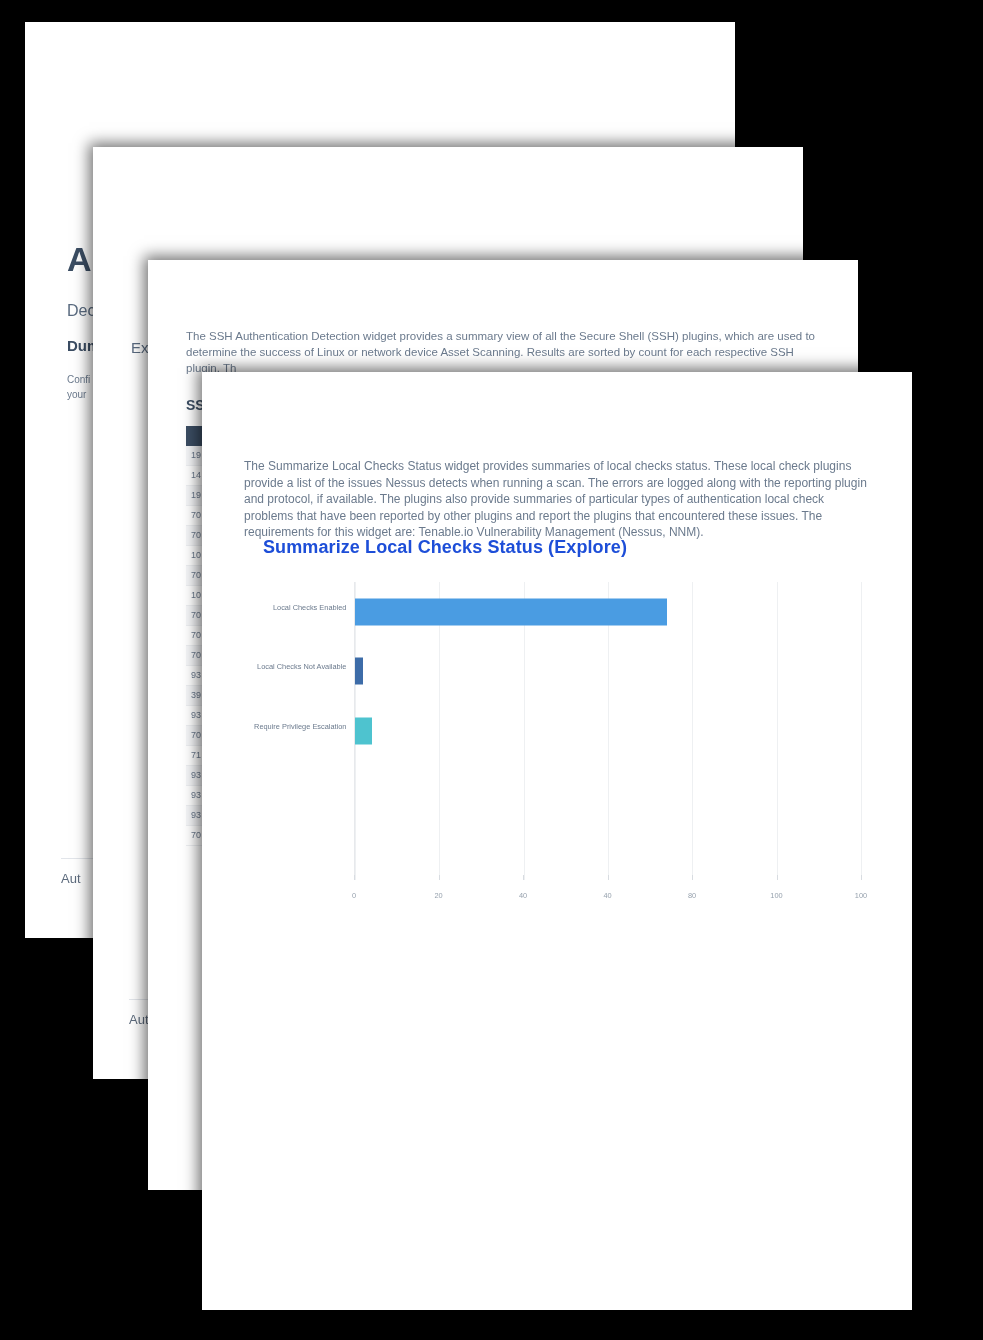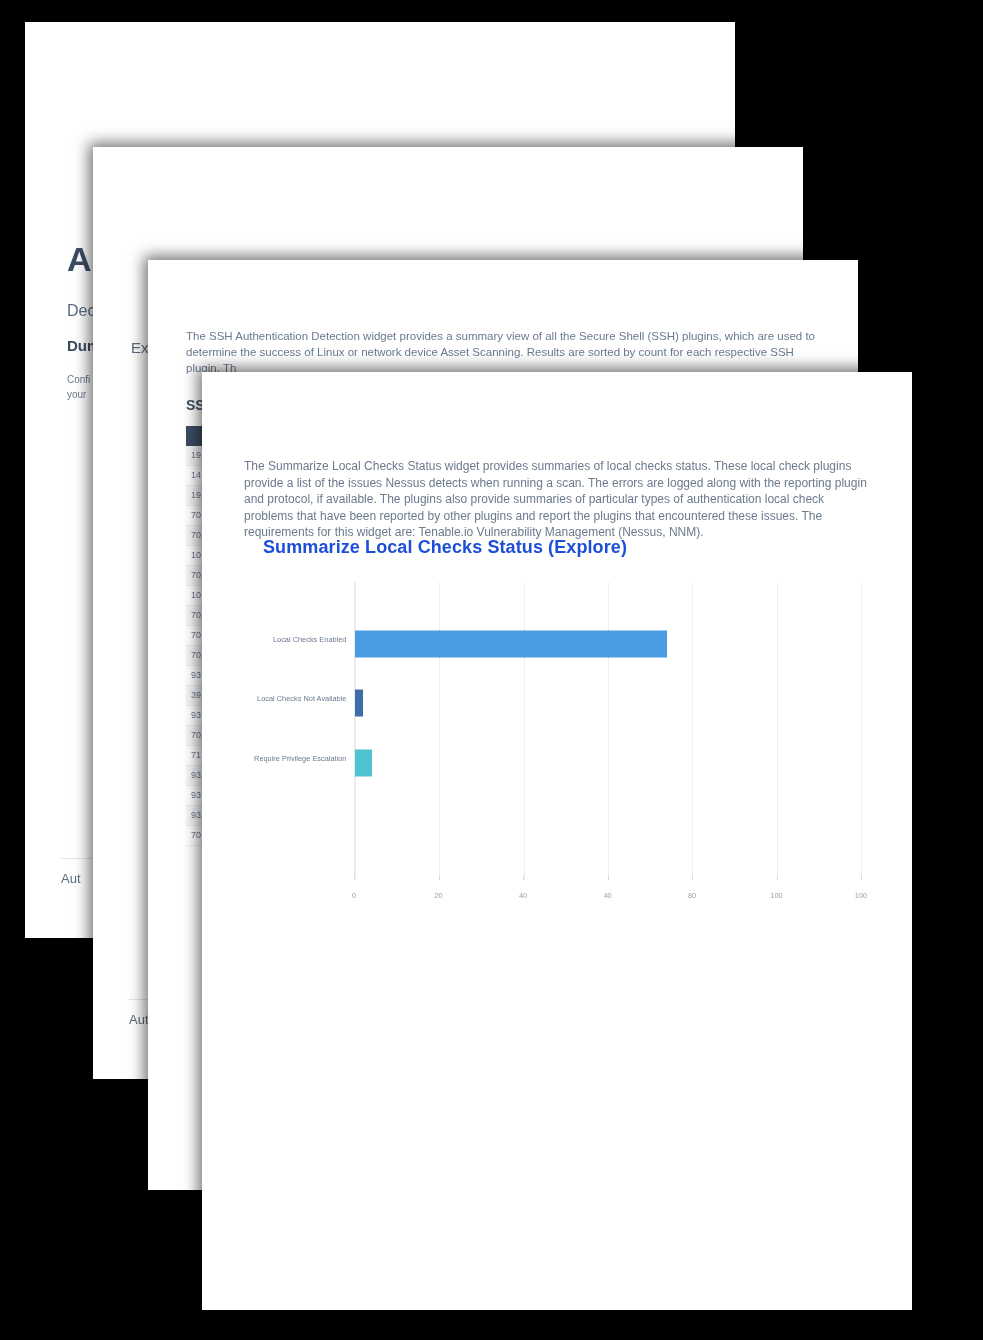--- a/index.html
+++ b/index.html
@@ -47,21 +47,21 @@
   .p4-para{position:absolute;left:42px;top:86px;width:627px;font-size:12px;
            color:#6b7a8d;line-height:16.5px;}
   .p4-head{position:absolute;left:42px;top:165px;font-size:18px;font-weight:bold;
            color:#1d4ed8;white-space:nowrap;letter-spacing:.1px;margin-left:19px;}
 
   
   .chart{position:absolute;left:36px;top:202px;width:635px;height:340px;}
   .plot{position:absolute;left:116px;top:8px;right:12px;bottom:34px;
         border-left:1px solid #e7e9ec;}
   .grid-v{position:absolute;top:0;bottom:0;width:1px;background:#eef0f2;}
-  .bar-row{position:absolute;left:0;right:0;display:flex;align-items:center;margin-top:32px;}
+  .bar-row{position:absolute;left:0;right:0;display:flex;align-items:center;}
   .bar{height:27px;border-radius:0;}
   .ylab{position:absolute;right:100.5%;margin-right:6px;font-size:7.4px;color:#6b7a8d;
         white-space:nowrap;transform:translateY(-50%);}
   .xtick{position:absolute;bottom:14px;font-size:7.4px;color:#97a2ae;
          transform:translateX(-50%);}
   .xtickmark{position:absolute;width:1px;height:5px;background:#d8dce1;bottom:34px;}
 </style>
 </head>
 <body>
 

